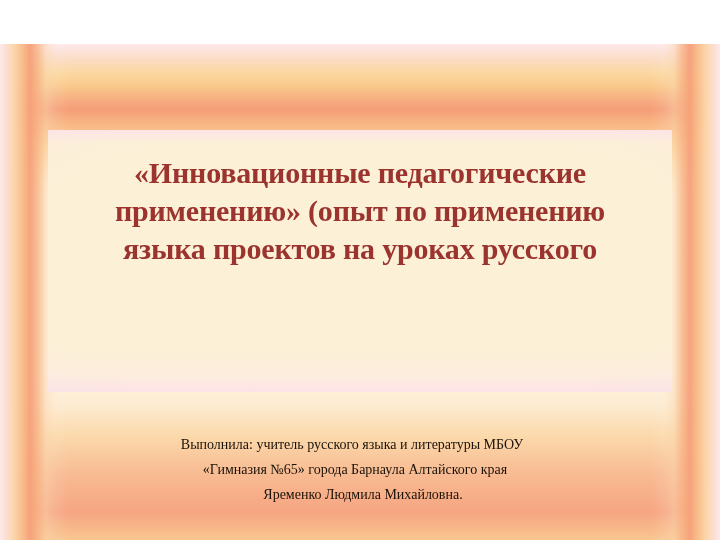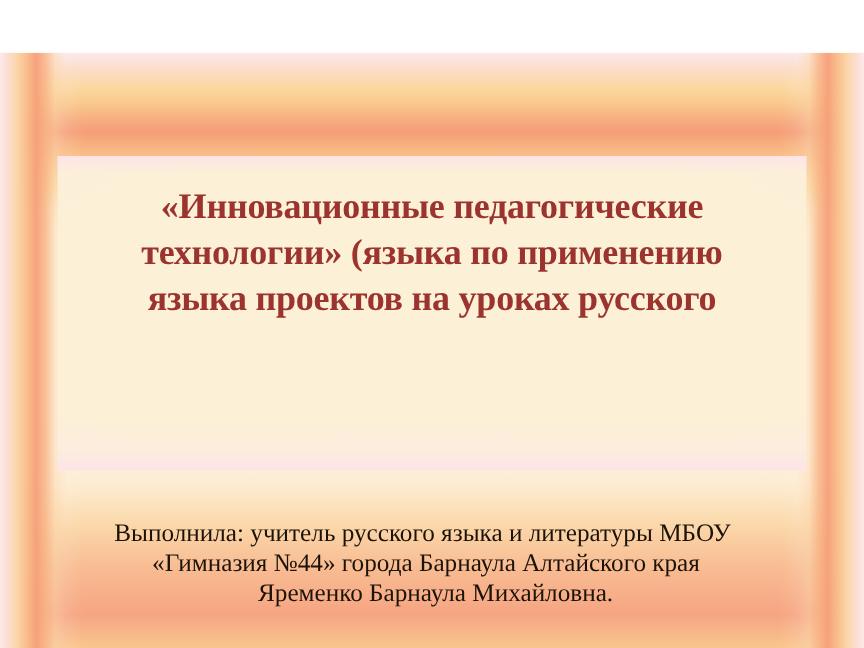--- a/index.html
+++ b/index.html
@@ -121,42 +121,42 @@
     position: absolute;
     left: 40px;
     top: 388px;
     width: 640px;
     text-align: center;
     z-index: 3;
   }
   .subtitle-line {
     color: #1b1208;
     font-family: "Liberation Serif", "DejaVu Serif", serif;
-    font-size: 21px;
+    font-size: 14px;
     line-height: 25px;
     white-space: nowrap;
   }
   .subtitle-line.l1 { padding-right: 16px; }
   .subtitle-line.l2 { padding-right: 10px; }
   .subtitle-line.l3 { padding-left: 6px; }
 </style>
 </head>
 <body>
 
 <div class="slide">
 
   <div class="frame-h"></div>
 
   <div class="inner-panel"></div>
 
   <div class="title-block">
     <div class="title-line">«Инновационные педагогические</div>
-    <div class="title-line">технологии» (языка по применению</div>
+    <div class="title-line">применению» (опыт по применению</div>
     <div class="title-line">языка проектов на уроках русского</div>
   </div>
 
   <div class="subtitle-block">
     <div class="subtitle-line l1">Выполнила:   учитель русского языка и литературы МБОУ</div>
-    <div class="subtitle-line l2">«Гимназия  №44» города Барнаула Алтайского  края</div>
-    <div class="subtitle-line l3">Яременко  Барнаула  Михайловна.</div>
+    <div class="subtitle-line l2">«Гимназия  №65» города Барнаула Алтайского  края</div>
+    <div class="subtitle-line l3">Яременко  Людмила  Михайловна.</div>
   </div>
 
 </div>
 
 </body></html>

